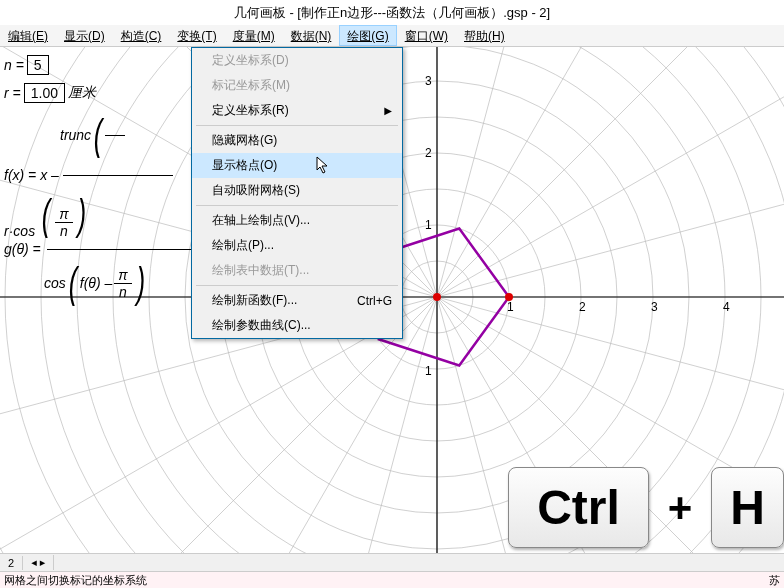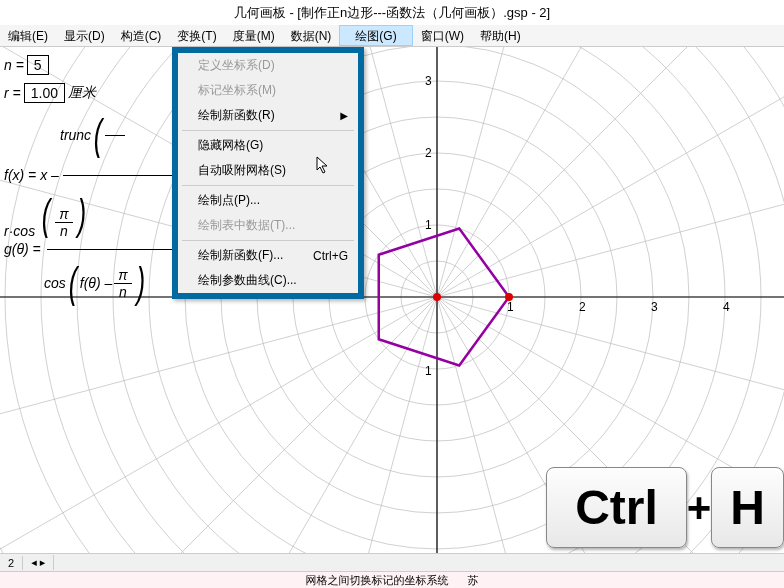--- a/index.html
+++ b/index.html
@@ -1,39 +1,39 @@
 <!DOCTYPE html>
 <html><head>
 <meta charset="utf-8">
 <style>
 *{margin:0;padding:0;box-sizing:border-box;font-family:"Microsoft YaHei",SimSun,Arial,sans-serif;}
 body{width:784px;height:588px;overflow:hidden;background:#fff;position:relative;}
 .title-bar{height:25px;background:#fff;text-align:center;line-height:25px;font-size:13px;color:#000000;}
 .menu-bar{height:22px;background:#f5f5f5;border-bottom:1px solid #ccc;display:flex;font-size:12px;}
-.menu-item{padding:3px 8px;cursor:pointer;}
-.menu-item.active{background:#cce8ff;border:1px solid #99d1ff;padding:2px 15px;}
+.menu-item{padding:3px 8px;cursor:pointer;text-decoration:underline;}
+.menu-item.active{background:#cce8ff;border:1px solid #99d1ff;padding:2px 7px;}
 .canvas-area{position:absolute;top:47px;left:0;right:0;bottom:35px;background:#fff;overflow:hidden;}
 .polar-svg{position:absolute;top:0;left:0;}
 .formula-area{position:absolute;top:0;left:0;width:220px;font-size:14px;font-style:italic;font-family:"Times New Roman",serif;}
 .formula-row{margin:8px 4px;display:flex;align-items:center;}
 .input-box{display:inline-block;border:1px solid #000;padding:1px 6px;font-style:normal;margin:0 3px;}
 .formula-img{font-family:"Times New Roman",serif;}
-.dropdown{position:absolute;top:47px;left:172px;width:192px;background:#f0f0f0;border:6px solid #0369a1;box-shadow:2px 2px 4px rgba(0,0,0,0.3);font-size:12px;z-index:100;}
+.dropdown{position:absolute;top:47px;left:191px;width:212px;background:#f0f0f0;border:1px solid #0369a1;box-shadow:2px 2px 4px rgba(0,0,0,0.3);font-size:12px;z-index:100;}
 .dd-item{padding:4px 10px 4px 20px;cursor:pointer;display:flex;justify-content:space-between;align-items:center;}
 .dd-item.disabled{color:#999;}
 .dd-item.hover{background:#cce8ff;}
 .dd-sep{height:1px;background:#ccc;margin:2px 4px;}
 .dd-arrow{font-size:10px;}
 .cursor-ptr{position:absolute;z-index:101;font-size:16px;}
-.key-overlay{position:absolute;bottom:40px;right:0;display:flex;align-items:center;gap:0;z-index:200;}
+.key-overlay{position:absolute;bottom:40px;right:0;display:flex;align-items:center;gap:19px;z-index:200;}
 .key-box{background:linear-gradient(#fdfdfd,#e8e8e8);border:1px solid #888;border-radius:8px;box-shadow:1px 2px 3px rgba(0,0,0,0.3);font-size:48px;font-weight:bold;padding:12px 28px;font-family:Arial,sans-serif;}
 .plus-sign{font-size:42px;font-weight:bold;}
 .tabs{position:absolute;bottom:17px;left:0;height:18px;font-size:11px;display:flex;align-items:center;background:#f0f0f0;width:100%;border-top:1px solid #ccc;}
 .tab{padding:1px 8px;border-right:1px solid #ccc;}
-.status-bar{position:absolute;bottom:0;left:0;right:0;height:17px;background:#fff2f5;font-size:11px;padding:1px 4px;display:flex;justify-content:center;border-top:1px solid #ccc;gap:19px;}
+.status-bar{position:absolute;bottom:0;left:0;right:0;height:17px;background:#fff2f5;font-size:11px;padding:1px 4px;display:flex;justify-content:space-between;border-top:1px solid #ccc;gap:19px;}
 .frac{display:inline-flex;flex-direction:column;align-items:center;vertical-align:middle;margin:0 2px;}
 .frac-top{border-bottom:1px solid #000;padding:0 4px;}
 .frac-bot{padding:0 4px;}
 .big-paren{font-size:42px;font-weight:100;vertical-align:middle;display:inline-block;transform:scaleX(0.6);}
 </style>
 </head>
 <body>
 
 <div class="title-bar">几何画板 - [制作正n边形---函数法（几何画板）.gsp - 2]</div>
 
@@ -147,27 +147,29 @@
         </span>
       <span class="big-paren">)</span>
     </div>
   </div>
 </div>
 
 <div class="dropdown">
   <div class="dd-item disabled">定义坐标系(D)</div>
   <div class="dd-item disabled">标记坐标系(M)</div>
   <div class="dd-item">
-    <span>绘制新函数(R)</span>
+    <span>定义坐标系(R)</span>
       <span class="dd-arrow">▶</span>
   </div>
   <div class="dd-sep"></div>
   <div class="dd-item">隐藏网格(G)</div>
+  <div class="dd-item hover">显示格点(O)</div>
   <div class="dd-item">自动吸附网格(S)</div>
   <div class="dd-sep"></div>
+  <div class="dd-item">在轴上绘制点(V)...</div>
   <div class="dd-item">绘制点(P)...</div>
   <div class="dd-item disabled">绘制表中数据(T)...</div>
   <div class="dd-sep"></div>
   <div class="dd-item">
     <span>绘制新函数(F)...</span>
       <span>Ctrl+G</span>
   </div>
   <div class="dd-item">绘制参数曲线(C)...</div>
 </div>
 

